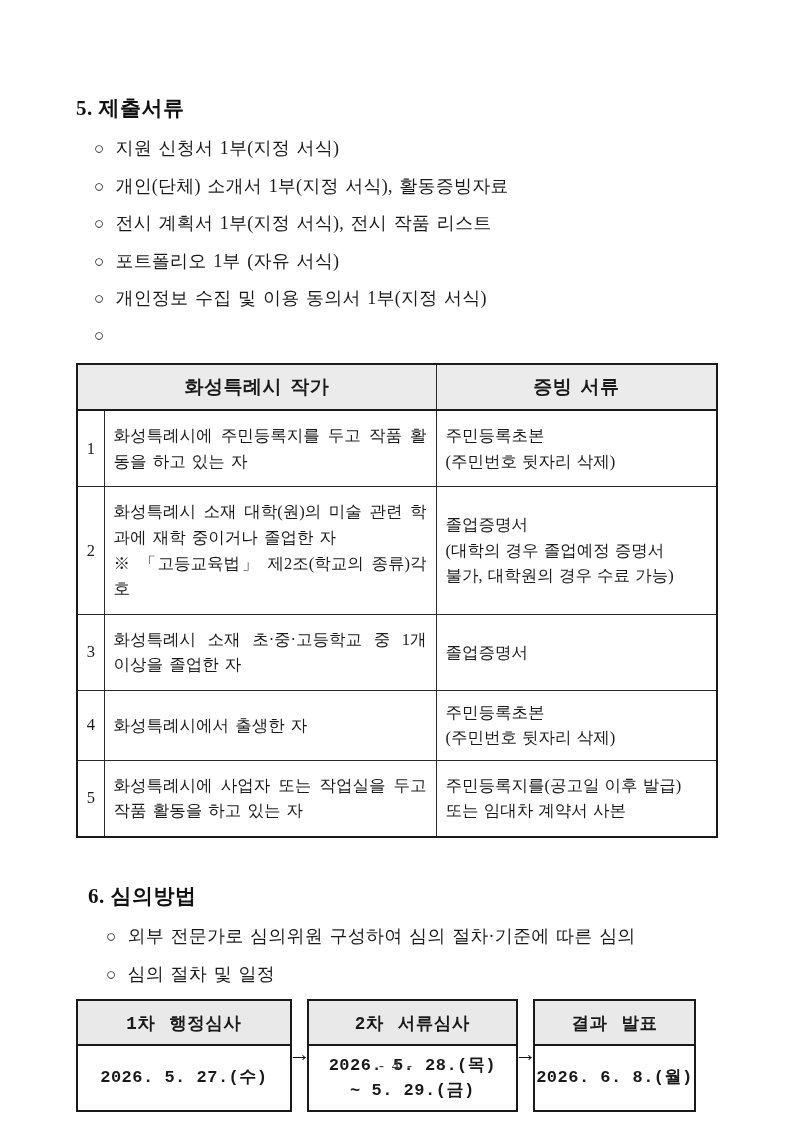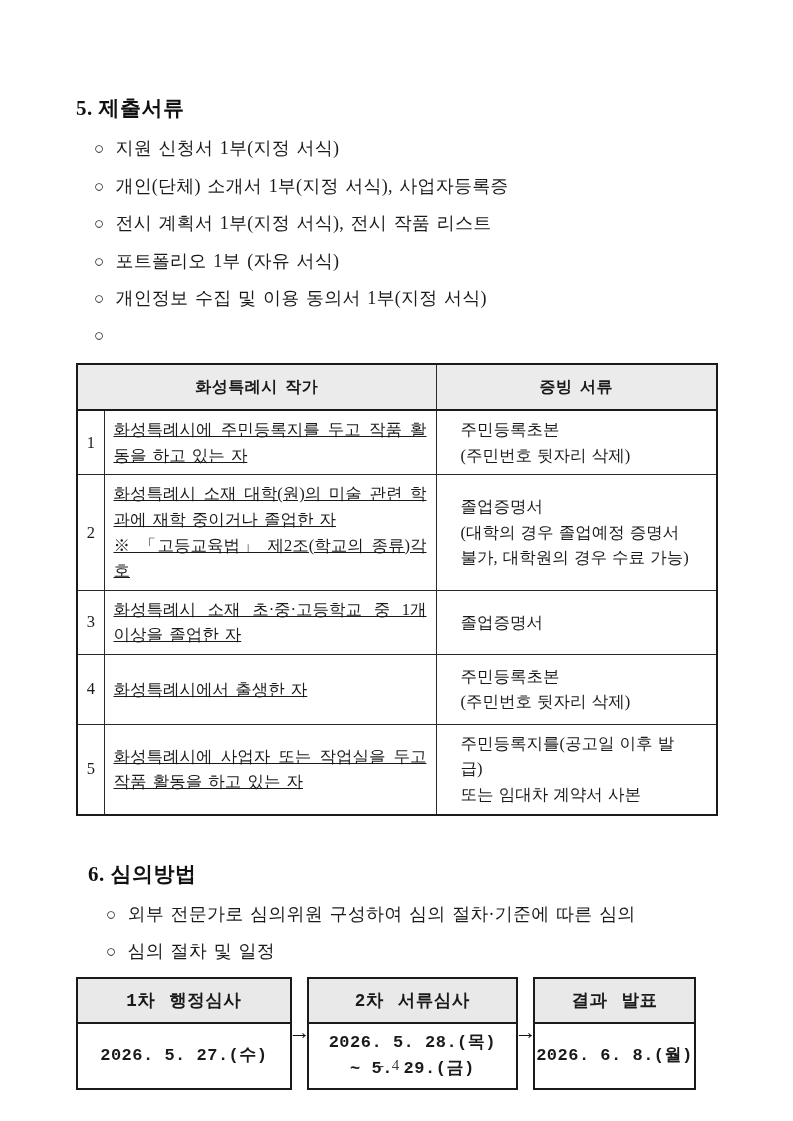--- a/index.html
+++ b/index.html
@@ -57,44 +57,43 @@
   table.criteria-table th,
   table.criteria-table td {
     border: 1px solid #2a2a2a;
     font-size: 16.5px;
     vertical-align: middle;
   }
   table.criteria-table thead th {
     background: #ebebeb;
     height: 42px;
     font-weight: bold;
-    font-size: 16px;
+    font-size: 19px;
     text-align: center;
     border-bottom: 2px solid #1a1a1a;
     letter-spacing: 0.5px;
     word-spacing: 3px;
   }
   col.col-num  { width: 27px; }
   col.col-crit { width: 332px; }
   col.col-docs { width: 281px; }
   td.cell-num {
     text-align: center;
     font-size: 16px;
     padding: 0;
   }
   td.cell-criteria {
-    padding: 6px 9px;
+    padding: 12px 9px;
     text-align: justify;
     line-height: 1.55;
     white-space: pre-line;
     word-spacing: 2px;
-    text-decoration: underline;
   }
   td.cell-docs {
-    padding: 6px 24px;
+    padding: 6px 9px;
     line-height: 1.55;
     white-space: pre-line;
     word-spacing: 1px;
   }
   tr.row-h1 { height: 57px; }
   tr.row-h2 { height: 83px; }
   tr.row-h3 { height: 62px; }
   tr.row-h4 { height: 70px; }
   tr.row-h5 { height: 68px; }
   
@@ -165,21 +164,21 @@
 
   <div class="section-title">5. 제출서류</div>
 
   <ul class="bullet-list">
     <li>
       <span class="bullet-glyph">○</span>
       <span>지원 신청서 1부(지정 서식)</span>
     </li>
     <li>
       <span class="bullet-glyph">○</span>
-      <span>개인(단체) 소개서 1부(지정 서식), 사업자등록증</span>
+      <span>개인(단체) 소개서 1부(지정 서식), 활동증빙자료</span>
     </li>
     <li>
       <span class="bullet-glyph">○</span>
       <span>전시 계획서 1부(지정 서식), 전시 작품 리스트</span>
     </li>
     <li>
       <span class="bullet-glyph">○</span>
       <span>포트폴리오 1부 (자유 서식)</span>
     </li>
     <li>

